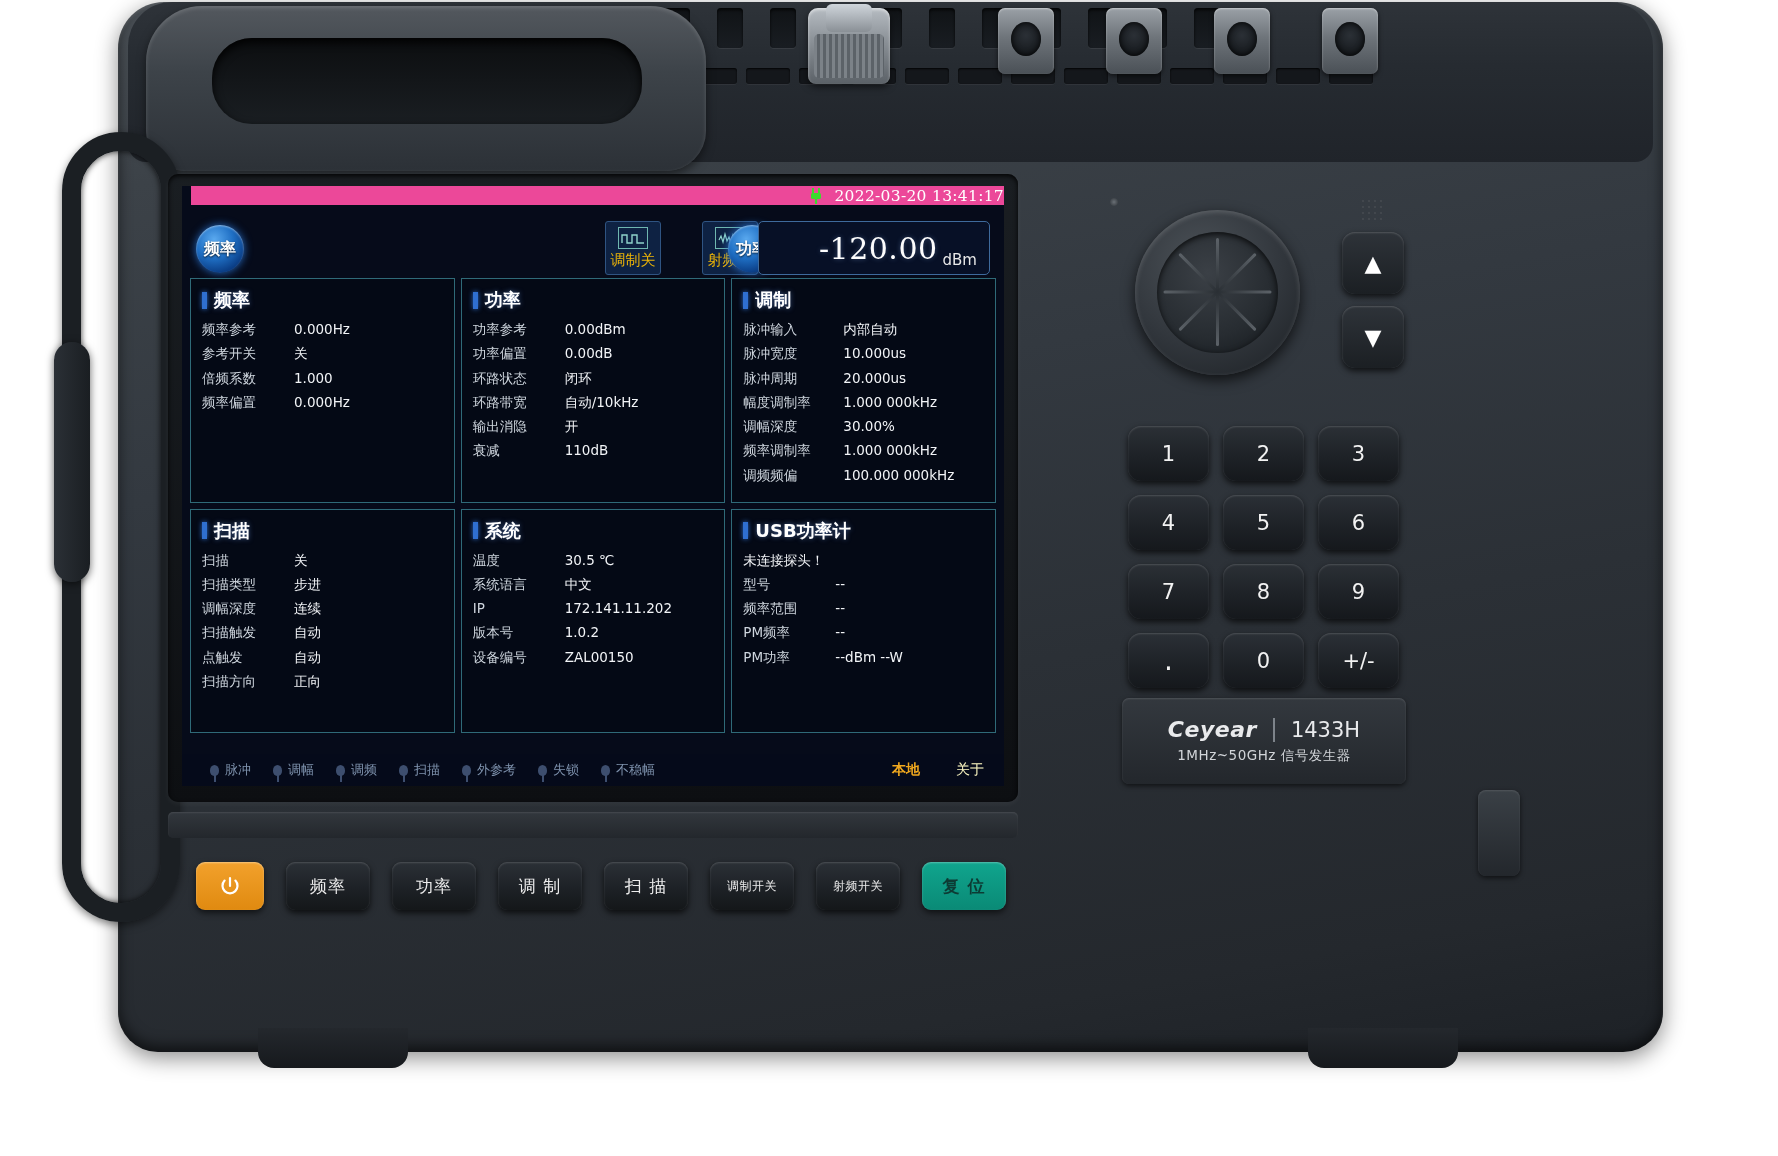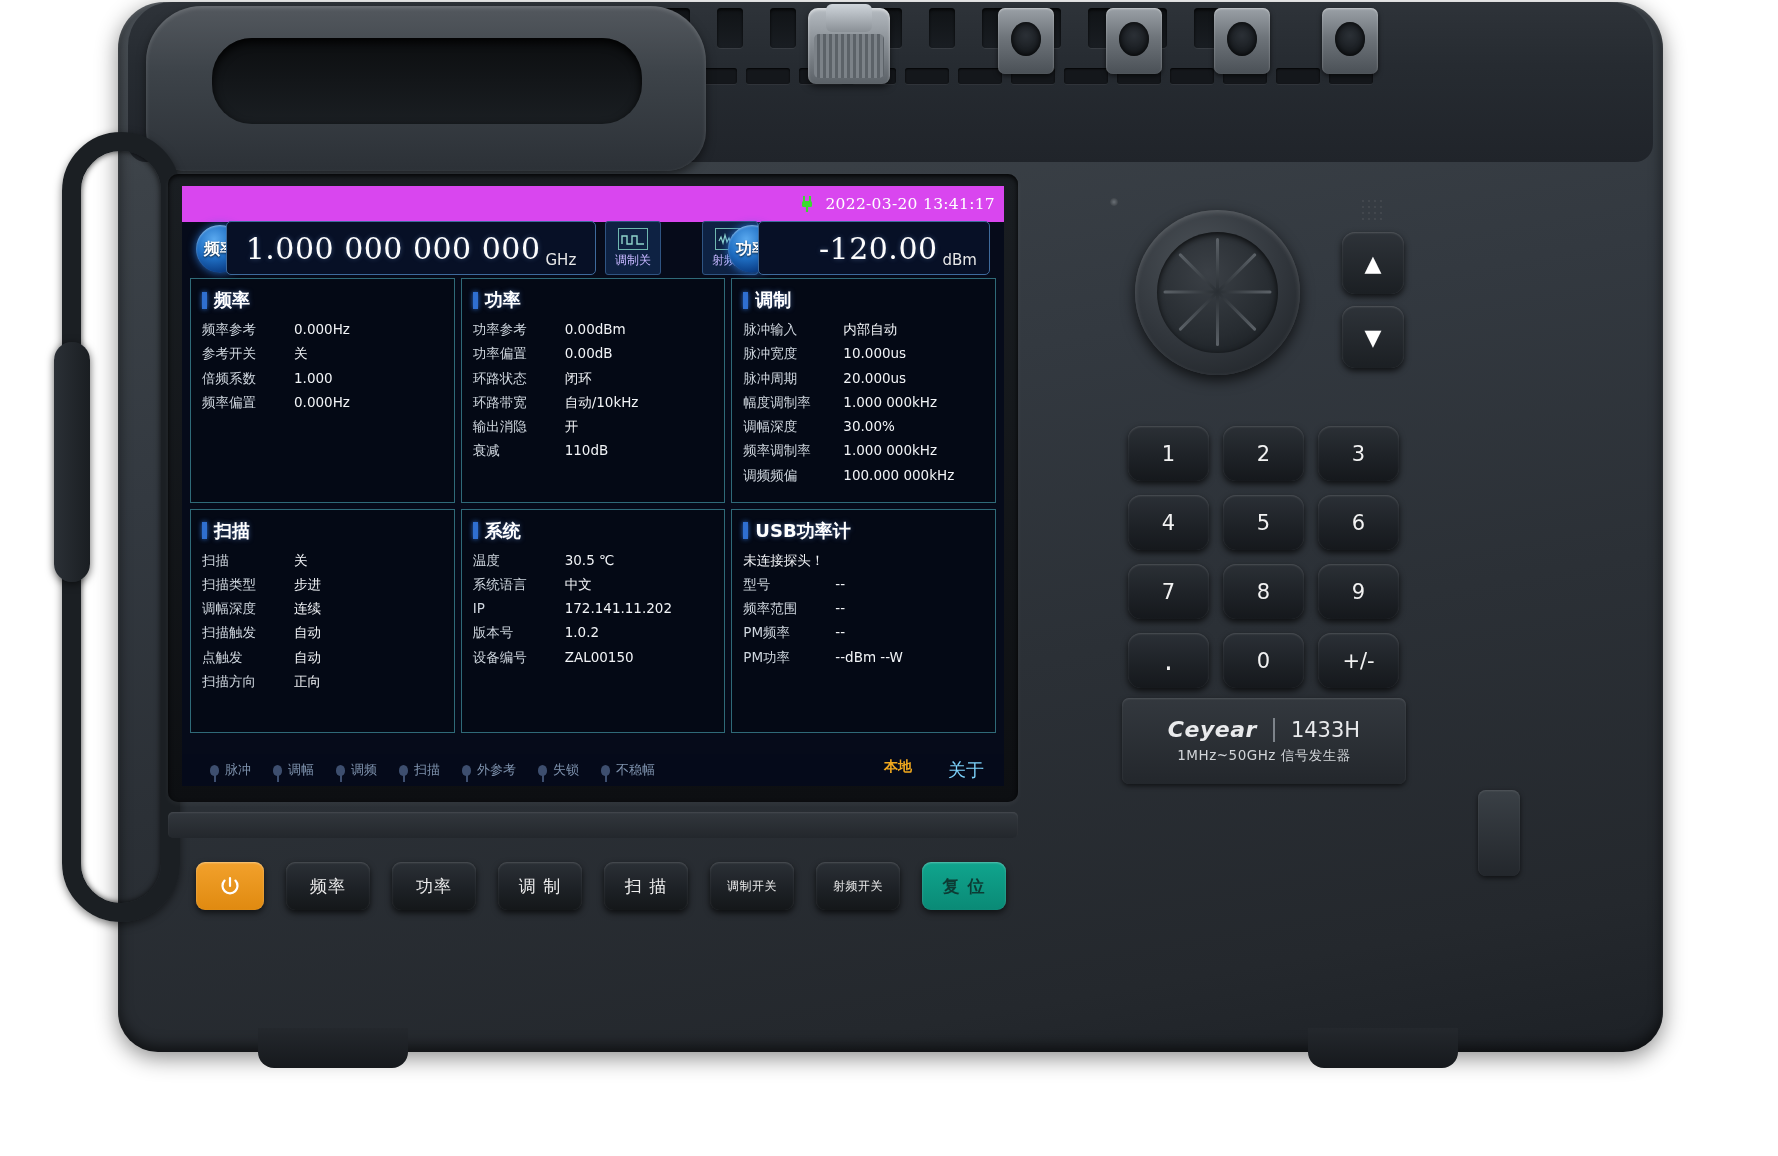--- a/index.html
+++ b/index.html
@@ -121,22 +121,22 @@
   }
   .lcd {
     position: absolute;
     left: 182px; top: 186px; width: 822px; height: 600px;
     background: #060b1a;
     overflow: hidden;
   }
 
   
   .lcd-titlebar {
-    position: absolute; left: 0; top: 0; width: 100%; height: 36px;
-    background: #d946ef;
+    position: absolute; left: 9px; top: 0; width: 100%; height: 19px;
+    background: #ec4899;
     display: flex; align-items: center; justify-content: flex-end;
     padding-right: 9px; gap: 10px;
   }
   .plug-icon { width: 16px; height: 18px; position: relative; }
   .plug-icon svg { display:block; }
   .ts {
     color: #ffffff; font-size: 15.5px;
     font-family: "DejaVu Serif","Liberation Serif",serif;
     letter-spacing: .3px;
   }
@@ -176,21 +176,21 @@
   }
 
   .sq-btn {
     position: absolute; top: 8px; width: 56px; height: 54px;
     background: #0e2243; border: 1px solid #2f5482; border-radius: 3px;
     display:flex; flex-direction:column; align-items:center; justify-content:center; gap:2px;
   }
   #mod-sq { left: 423px; }
   #rf-sq  { left: 484px; margin-left: 36px; }
   .sq-btn .glyph { width: 30px; height: 22px; border:1px solid #6fb7b0; display:flex; align-items:center; justify-content:center; }
-  .sq-btn .lab { font-size: 12px; color:#c4b5fd; font-family:Liberation Mono, monospace; }
+  .sq-btn .lab { font-size: 15px; color:#eab308; font-family:Liberation Mono, monospace; }
 
   
   .panels {
     position: absolute; left: 8px; top: 92px; width: 806px; height: 455px;
     display: grid; grid-template-columns: 1fr 1fr 1fr; grid-template-rows: 1fr 1fr;
     gap: 6px;
   }
   .panel {
     border: 1px solid #2f6a78;
     background: #040915;
@@ -222,21 +222,21 @@
   }
   .st-item { display:flex; align-items:center; gap:6px; margin-right: 22px; }
   .st-led {
     width: 9px; height: 11px; border-radius: 50% 50% 45% 45%;
     background: #3d4e6e; position: relative;
   }
   .st-led::after { content:''; position:absolute; left:3.5px; top:10px; width:2px; height:7px; background:#3d4e6e; }
   .st-item .lb { font-size: 13px; color:#7f93ae; font-family:"DejaVu Sans","Liberation Sans",sans-serif; }
   .st-right { margin-left:auto; display:flex; gap:36px; padding-right: 6px; }
   .st-right .local { color:#f0a81e; font-size:14px; font-weight:bold; }
-  .st-right .about { color:#7dd3fc; font-size:18px; }
+  .st-right .about { color:#fef9c3; font-size:14px; }
 
   
   .rightpanel { position: absolute; left: 1040px; top: 180px; width: 430px; height: 760px; }
 
   .knob-outer {
     position: absolute; left: 95px; top: 30px; width: 165px; height: 165px;
     border-radius: 50%;
     background: radial-gradient(circle at 40% 32%, #4c5258, #31363c 55%, #1b1f23 100%);
     box-shadow: inset 0 2px 5px rgba(255,255,255,.18), 0 5px 14px rgba(0,0,0,.7);
   }
@@ -414,24 +414,20 @@
         <path d="M5 1 L5 6 M11 1 L11 6" stroke="#3bdb2e" stroke-width="2" fill="none"></path>
         <rect x="3" y="6" width="10" height="6" rx="1.5" fill="#3bdb2e"></rect>
         <path d="M8 12 L8 17" stroke="#3bdb2e" stroke-width="2.2" fill="none"></path>
       </svg>
     </span>
     <span class="ts">2022-03-20 13:41:17</span>
   </div>
 
   <div class="lcd-header">
     <div class="round-btn" id="freq-round">频率</div>
-    <div class="val-box" id="freq-box">
-      <span class="bigval">1.000 000 000 000</span>
-      <span class="unit">GHz</span>
-    </div>
 
     <div class="sq-btn" id="mod-sq">
       <span class="glyph">
         <svg width="24" height="14" viewBox="0 0 24 14">
           <polyline points="1,12 1,4 6,4 6,12 11,12 11,4 16,4 16,12 23,12" fill="none" stroke="#8fd4cc" stroke-width="1.4"></polyline>
         </svg>
       </span>
       <span class="lab">调制关</span>
     </div>
 

